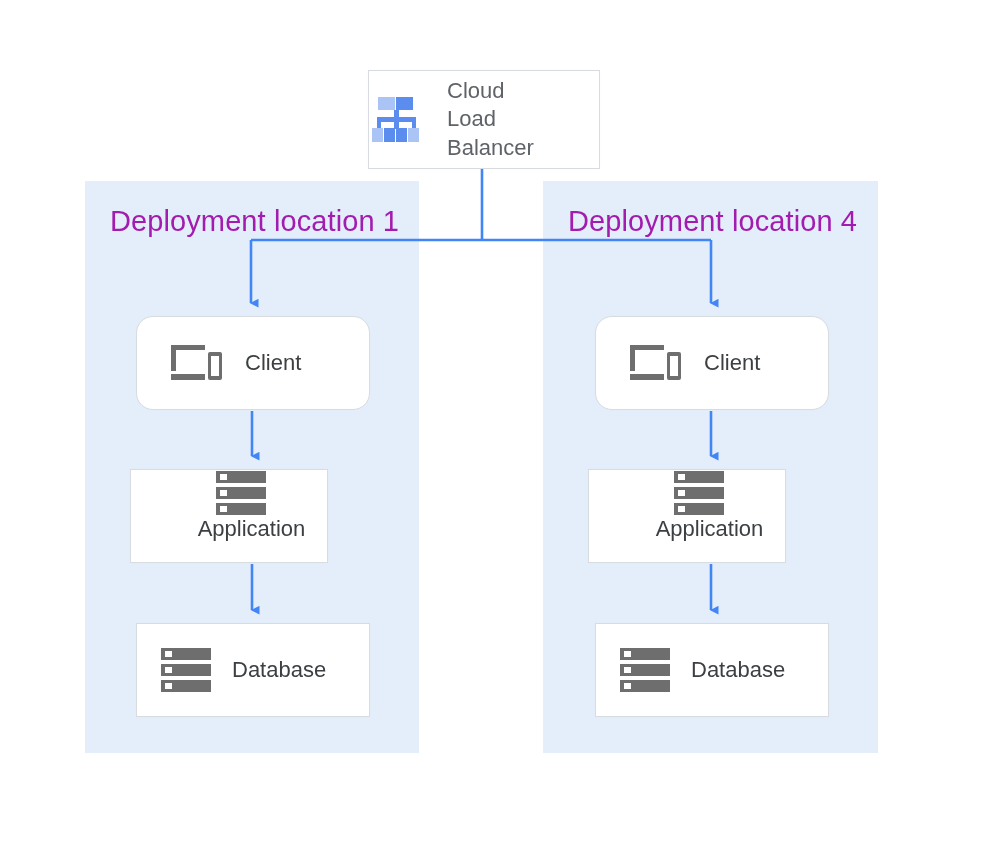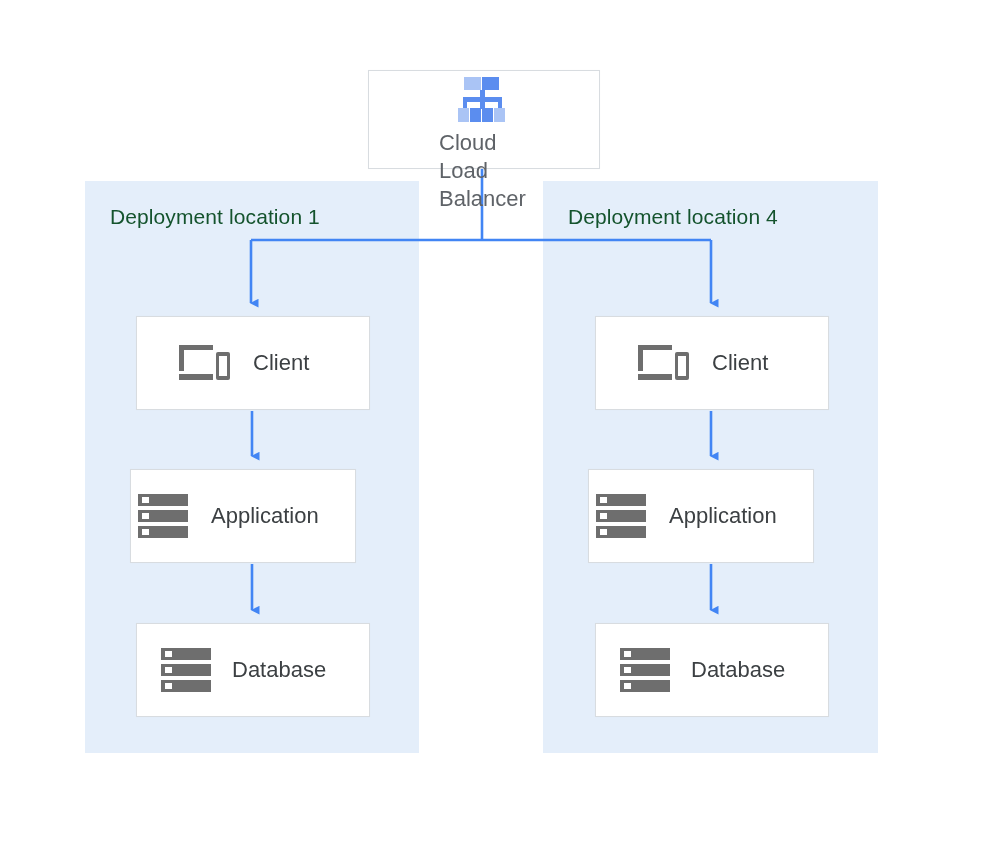--- a/index.html
+++ b/index.html
@@ -24,22 +24,22 @@
   .zone {
     position: absolute;
     background: #e4eefa;
   }
   #zone-1 { left: 85px;  top: 181px; width: 334px; height: 572px; }
   #zone-2 { left: 543px; top: 181px; width: 335px; height: 572px; }
 
   .zone-label {
     position: absolute;
     top: 205px;
-    font-size: 21px;
-    color: #14532d;
+    font-size: 29px;
+    color: #a21caf;
     letter-spacing: .1px;
     white-space: nowrap;
   }
   #zone-label-1 { left: 110px; }
   #zone-label-2 { left: 568px; }
 
   
   .node {
     position: absolute;
     background: #ffffff;
@@ -57,40 +57,39 @@
   }
   .node .node-label {
     font-size: 22px;
     color: #3c4043;
     white-space: nowrap;
   }
 
   
   #node-lb {
     left: 368px; top: 70px; width: 232px; height: 99px;
-    flex-direction: column;
   }
   #node-lb .icon-wrap { width: 58px; height: 58px; }
   #node-lb .node-label {
     margin-left: 20px;
     line-height: 1.28;
     white-space: normal;
     width: 110px;
     color: #5f6368;
   }
 
   
-  .node-client { width: 234px; height: 94px; padding-left: 40px; }
+  .node-client { width: 234px; height: 94px; padding-left: 32px; border-radius: 17px; }
   #node-client-1 { left: 136px; top: 316px; }
   #node-client-2 { left: 595px; top: 316px; }
   .node-client .icon-wrap { width: 54px; height: 44px; }
   .node-client .node-label { margin-left: 22px; }
 
   
-  .node-app { width: 226px; height: 94px; padding-left: 6px; }
+  .node-app { width: 198px; height: 94px; padding-left: 23px; flex-direction: column; }
   #node-app-1 { left: 130px; top: 469px; }
   #node-app-2 { left: 588px; top: 469px; }
   .node-app .icon-wrap { width: 52px; height: 46px; }
   .node-app .node-label { margin-left: 22px; }
 
   
   .node-db { width: 234px; height: 94px; padding-left: 23px; }
   #node-db-1 { left: 136px; top: 623px; }
   #node-db-2 { left: 595px; top: 623px; }
   .node-db .icon-wrap { width: 52px; height: 46px; }

